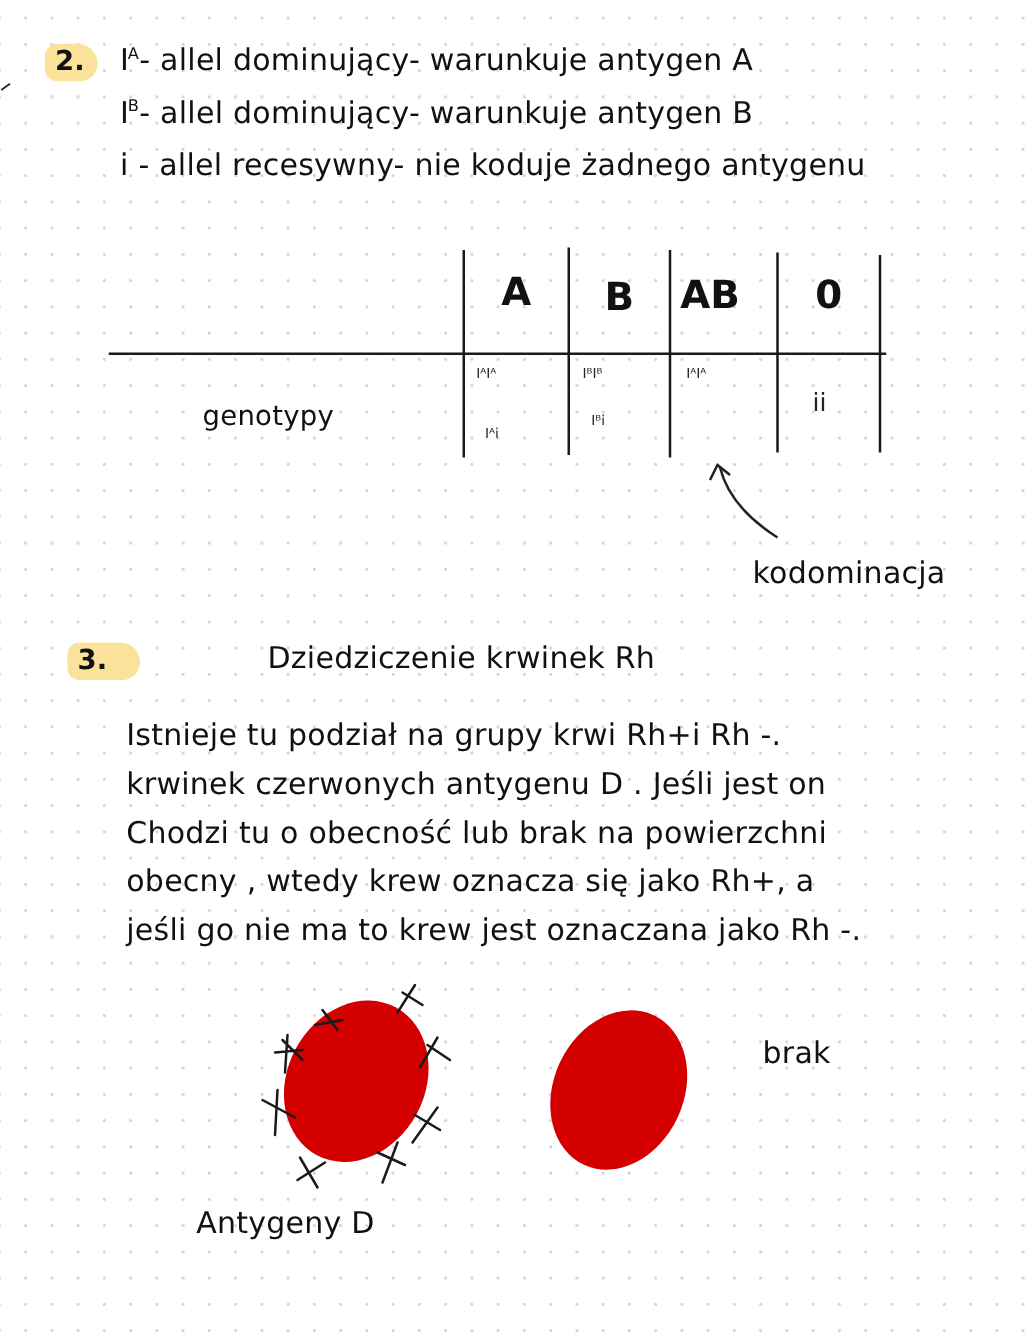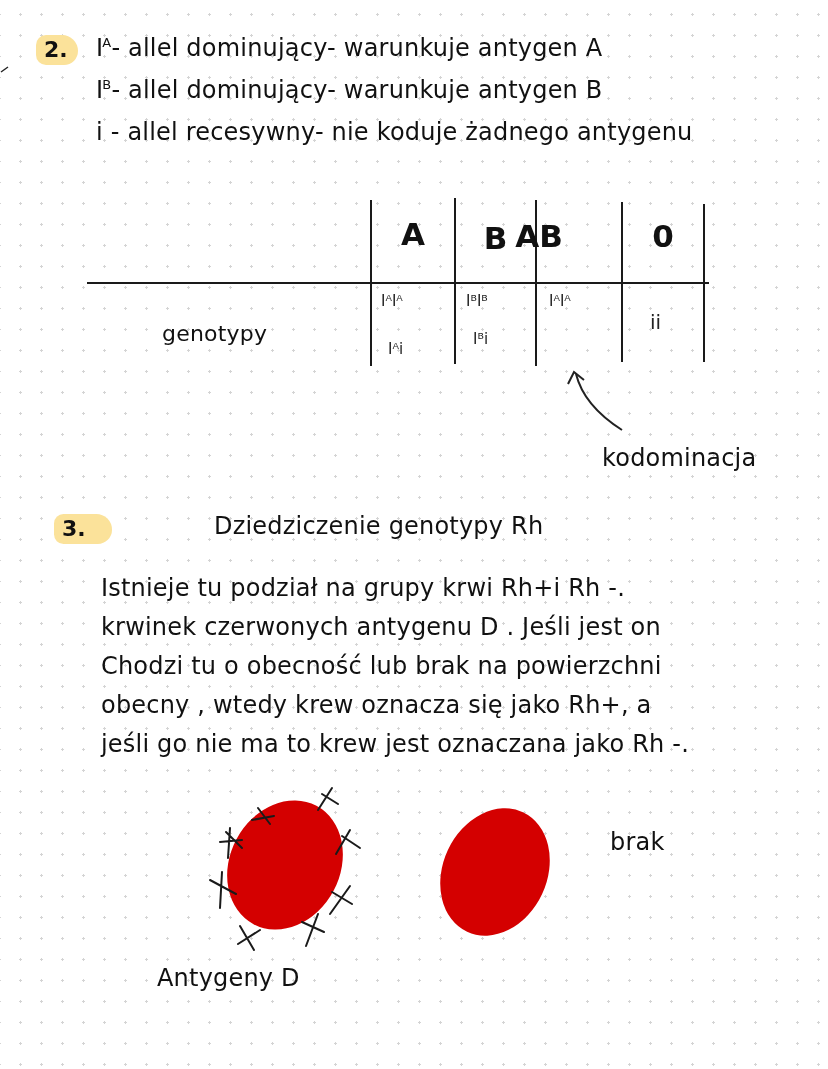--- a/index.html
+++ b/index.html
@@ -13,21 +13,21 @@
     color:#111;
   }
   .abs { position:absolute; }
   .hl {
     background:#fbe29a; border-radius:10px 16px 14px 10px;
     font-weight:bold; font-size:22px; padding:2px 10px 2px 8px; line-height:26px;
   }
   .line { font-size:24px; line-height:32px; white-space:nowrap; letter-spacing:0.2px; }
   .sup { font-size:13px; vertical-align:super; line-height:0; margin-left:-1px; }
   .big { font-size:31px; font-weight:bold; }
-  .hand { font-family:"DejaVu Sans", sans-serif; font-size:15px; color:#222; white-space:nowrap; }
+  .hand { font-family:"DejaVu Sans", sans-serif; font-size:11px; color:#222; white-space:nowrap; }
   .vline { position:absolute; width:2px; background:#1a1a1a; }
   .hline { position:absolute; height:2px; background:#1a1a1a; }
 </style>
 </head>
 <body>
 
 <svg class="abs" style="left:0;top:62px" width="12" height="12">
   <path d="M1 10 L8 5" stroke="#222" stroke-width="1.4" fill="none"></path>
 </svg>
 
@@ -48,39 +48,39 @@
 
   <div class="hline" style="left:87px;top:282px;width:622px"></div>
   <div class="vline" style="left:370px;top:200px;height:166px"></div>
   <div class="vline" style="left:454px;top:198px;height:166px"></div>
   <div class="vline" style="left:535px;top:200px;height:166px"></div>
   <div class="vline" style="left:621px;top:202px;height:160px"></div>
   <div class="vline" style="left:703px;top:204px;height:158px"></div>
 
   <div class="abs big" style="left:372px;top:216px;width:82px;text-align:center">A</div>
   <div class="abs big" style="left:456px;top:220px;width:79px;text-align:center">B</div>
-  <div class="abs big" style="left:505px;top:218px;width:68px;text-align:center">AB</div>
+  <div class="abs big" style="left:534px;top:218px;width:68px;text-align:center">AB</div>
   <div class="abs big" style="left:623px;top:218px;width:80px;text-align:center">0</div>
 
   <div class="abs hand" style="left:381px;top:292px">IᴬIᴬ</div>
   <div class="abs hand" style="left:388px;top:340px">Iᴬi</div>
   <div class="abs hand" style="left:466px;top:292px">IᴮIᴮ</div>
   <div class="abs hand" style="left:473px;top:330px">Iᴮi</div>
   <div class="abs hand" style="left:549px;top:292px">IᴬIᴬ</div>
   <div class="abs hand" style="left:650px;top:310px;font-size:20px">ii</div>
 </div>
 
 <svg class="abs" style="left:560px;top:364px" width="80" height="80">
   <path d="M62 66 C40 52 22 34 16 10" stroke="#222" stroke-width="2" fill="none"></path>
   <path d="M8 20 L14 8 L24 16" stroke="#222" stroke-width="2" fill="none"></path>
 </svg>
 <div class="abs line" style="left:602px;top:442px">kodominacja</div>
 
 <div class="abs hl" style="left:54px;top:514px;padding-right:26px;border-radius:12px 20px 18px 12px">3.</div>
-<div class="abs line" style="left:214px;top:510px">Dziedziczenie genotypy Rh</div>
+<div class="abs line" style="left:214px;top:510px">Dziedziczenie krwinek Rh</div>
 
 <div class="abs" style="left:101px;top:568px">
   <div class="line" style="line-height:40px;margin-bottom:-1px">Istnieje tu podział na grupy krwi Rh+i Rh -.</div>
   <div class="line" style="line-height:40px;margin-bottom:-1px">krwinek czerwonych antygenu D . Jeśli jest on</div>
   <div class="line" style="line-height:40px;margin-bottom:-1px">Chodzi tu o obecność lub brak na powierzchni</div>
   <div class="line" style="line-height:40px;margin-bottom:-1px">obecny , wtedy krew oznacza się jako Rh+, a</div>
   <div class="line" style="line-height:40px">jeśli go nie ma to krew jest oznaczana jako Rh -.</div>
 </div>
 
 <svg class="abs" style="left:190px;top:780px" width="180" height="180">

